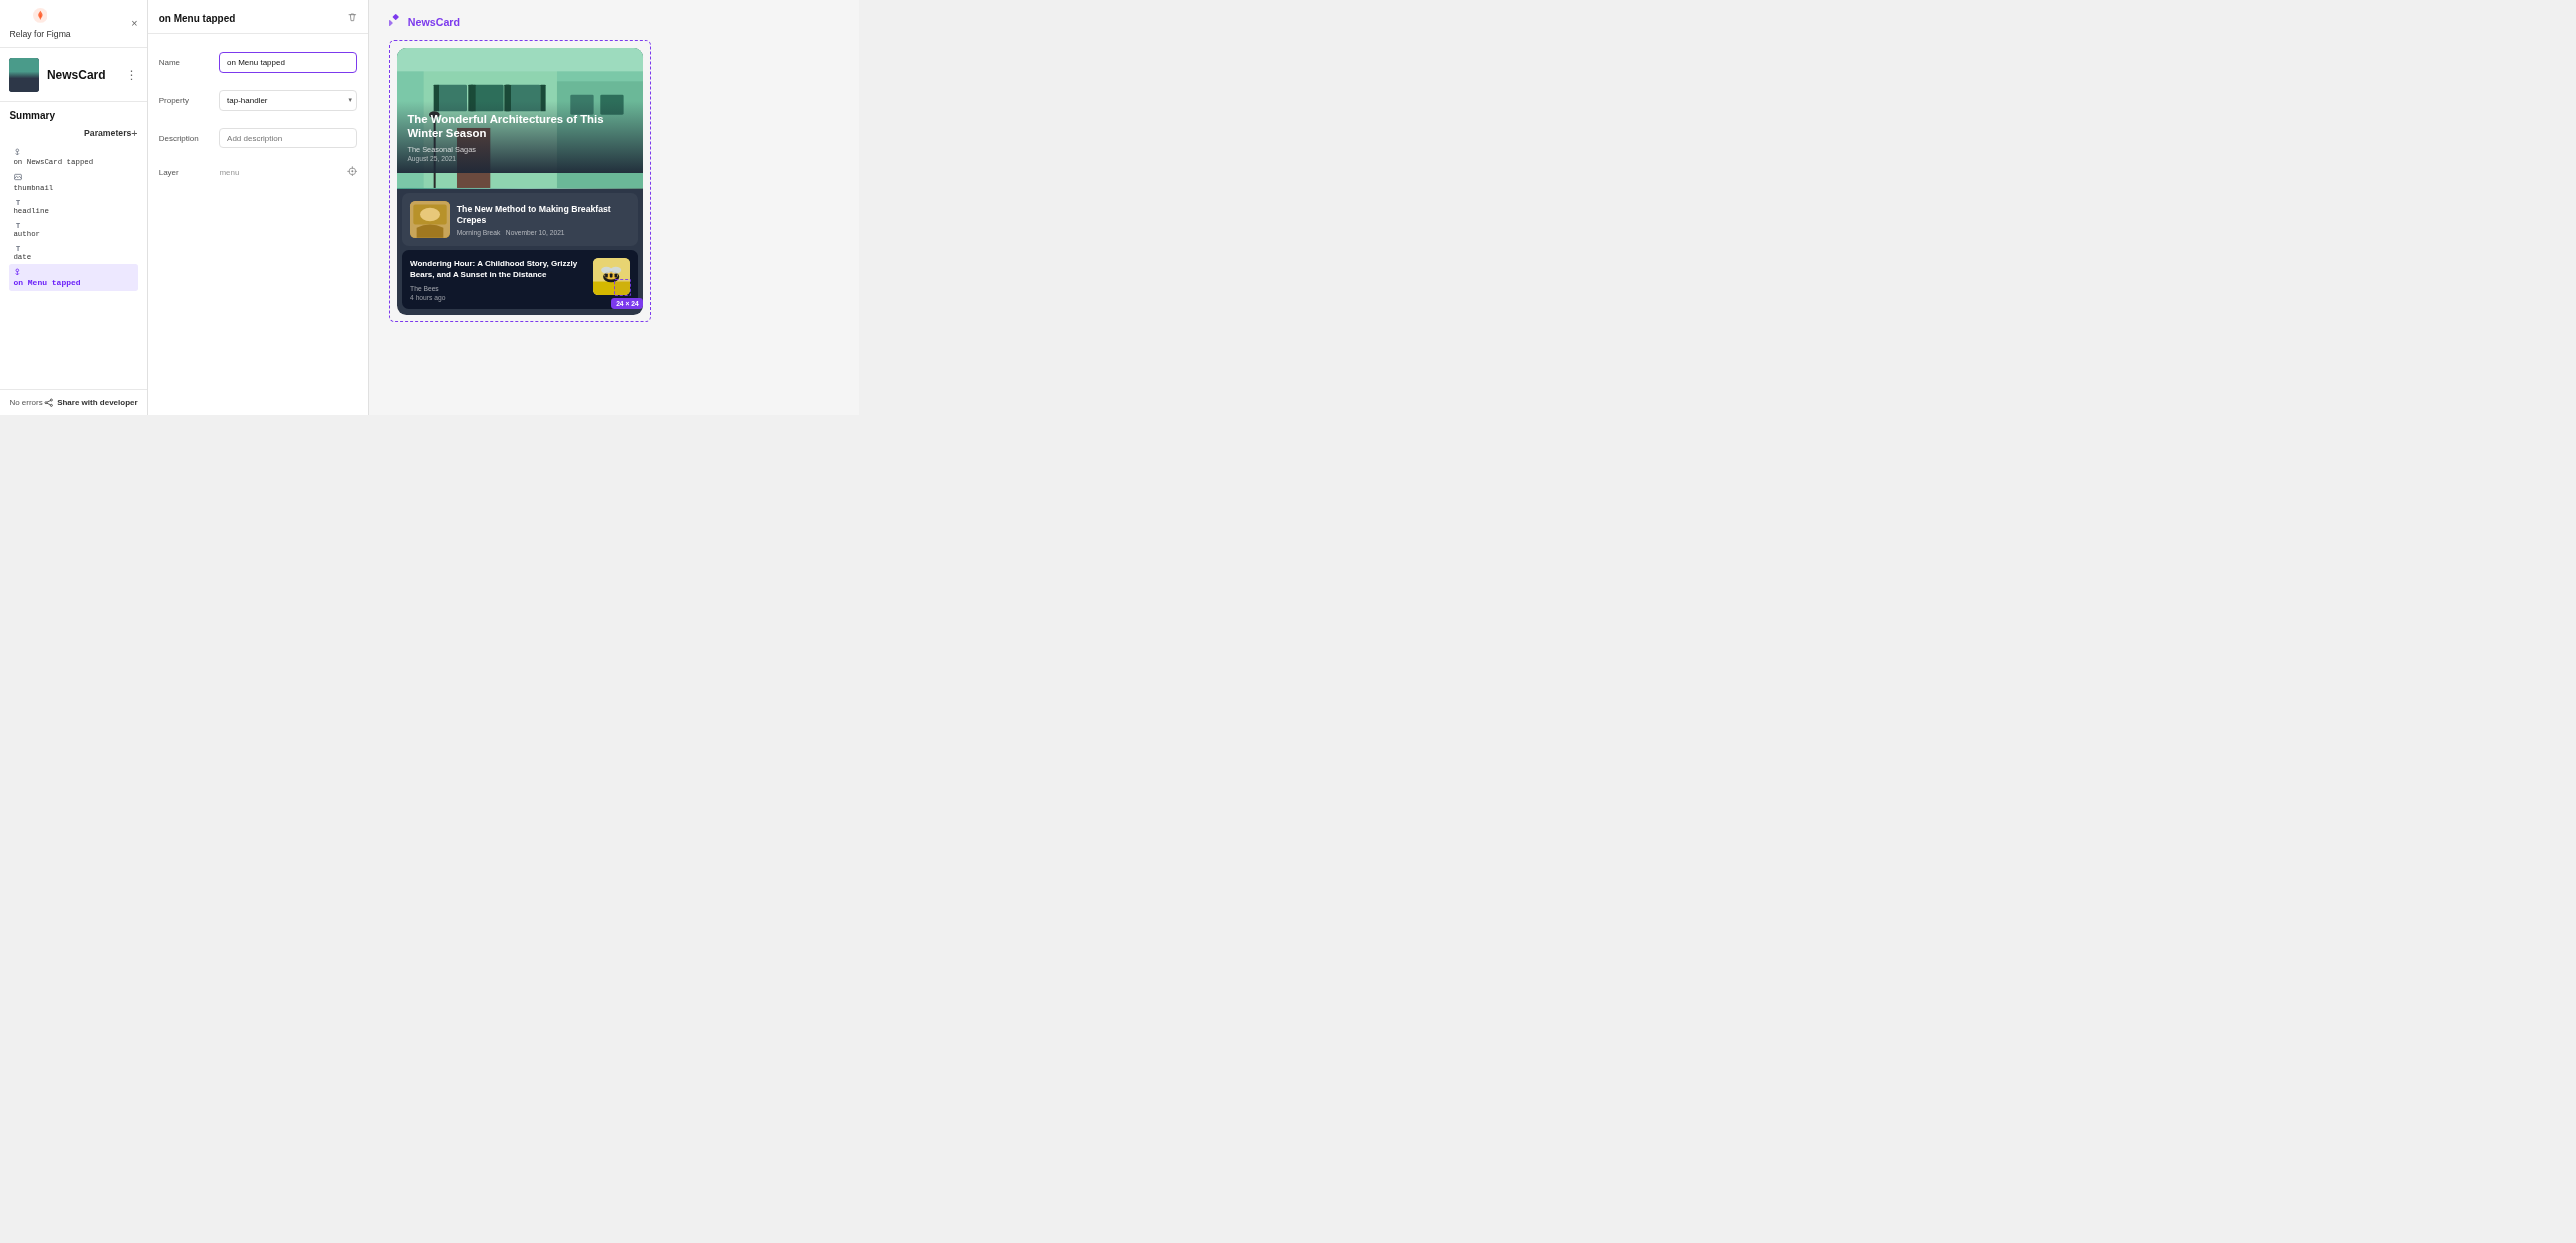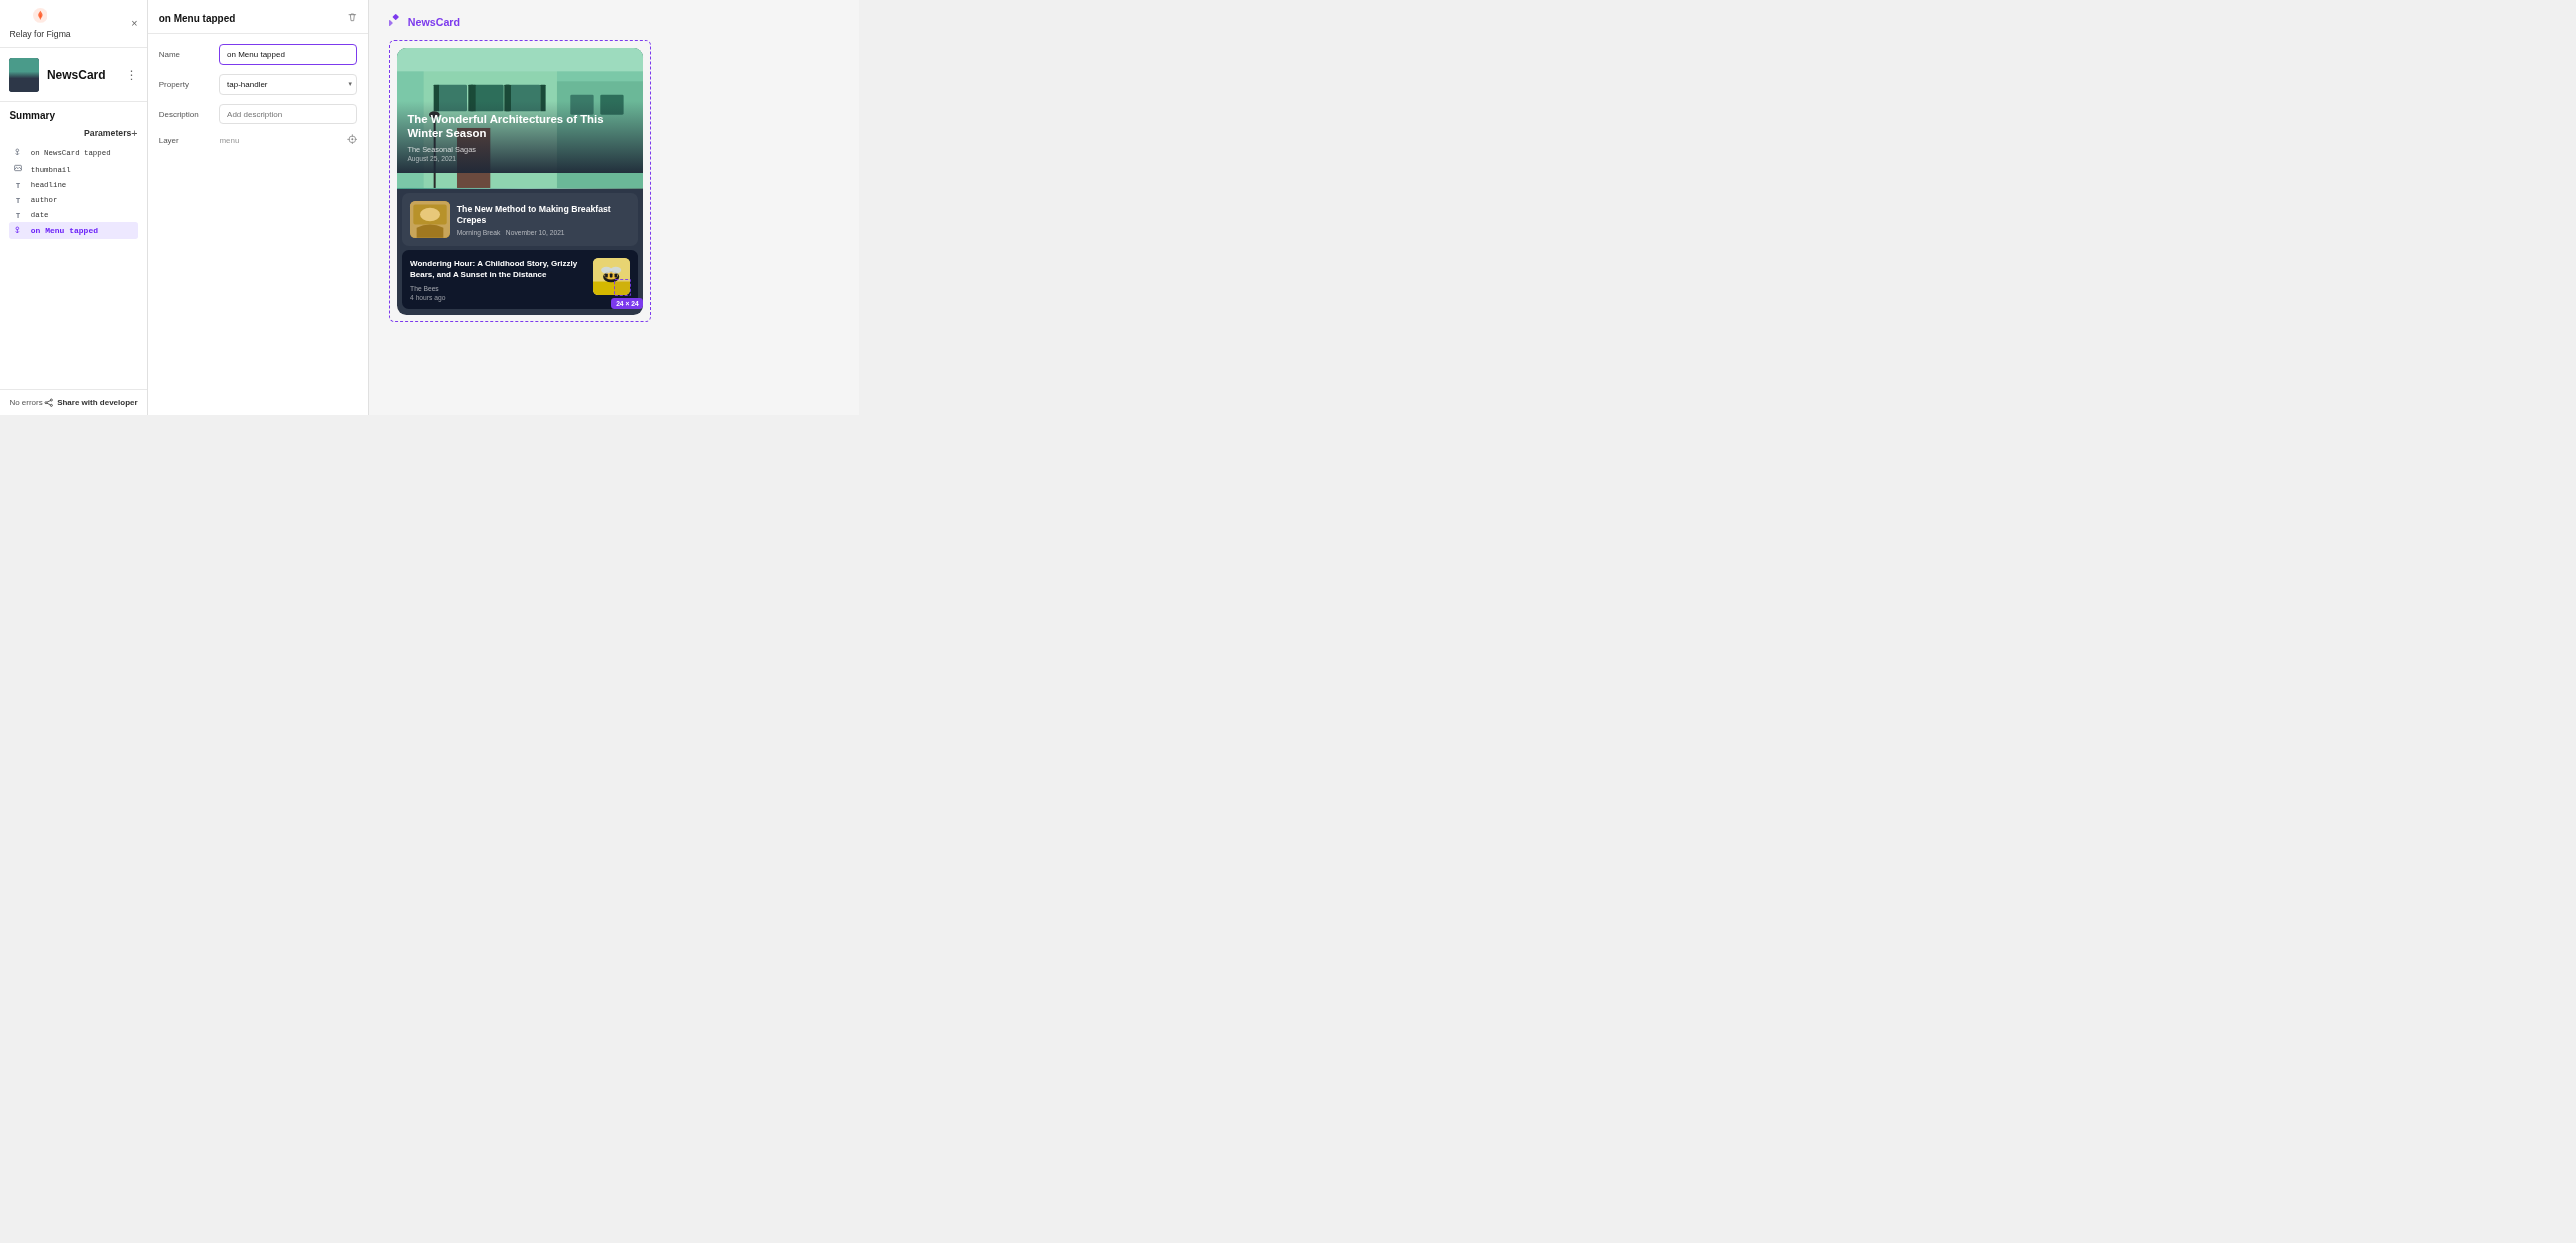--- a/index.html
+++ b/index.html
@@ -126,27 +126,28 @@
       cursor: pointer;
       line-height: 1;
     }
 
     .param-list {
       list-style: none;
     }
 
     .param-item {
       display: flex;
-      align-items: flex-end;
-      gap: 8px;
+      align-items: flex-start;
+      gap: 1px;
       padding: 3.4px 4px;
       border-radius: 2.7px;
       cursor: pointer;
       font-size: 8px;
       color: #333;
+      flex-direction: column;
     }
 
     .param-item.active {
       background: #ede8ff;
       color: #6b21f8;
       font-weight: 600;
       font-family: 'Courier New', monospace;
     }
 
     .param-icon {
@@ -219,20 +220,21 @@
       padding: 10.7px;
       display: flex;
       flex-direction: column;
       gap: 9.4px;
     }
 
     .form-row {
       display: flex;
       align-items: center;
       gap: 6.7px;
+      margin-top: 8px;
     }
 
     .form-label {
       font-size: 8px;
       color: #555;
       width: 54px;
       flex-shrink: 0;
     }
 
     .form-input {

